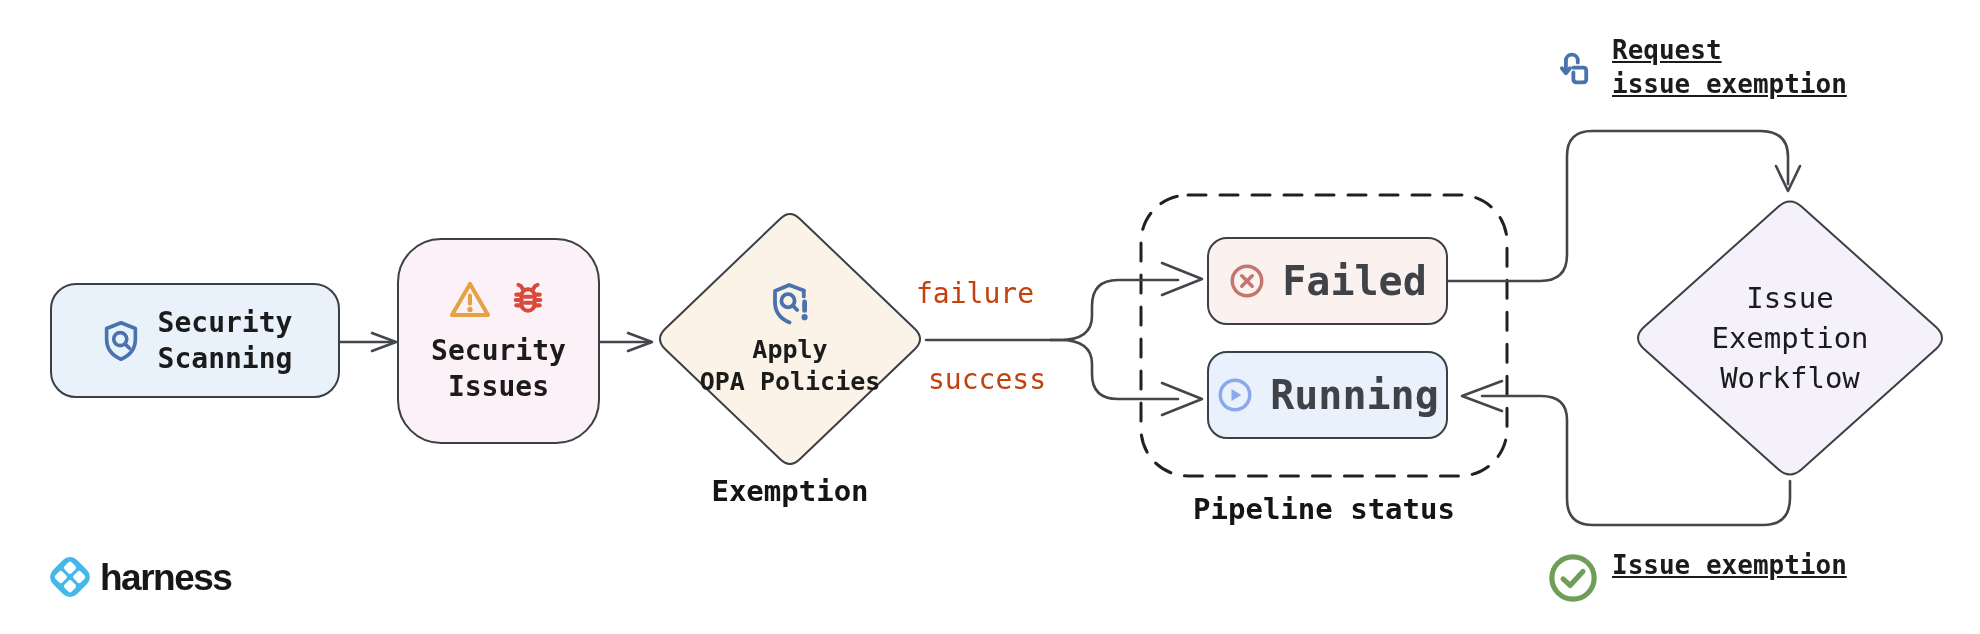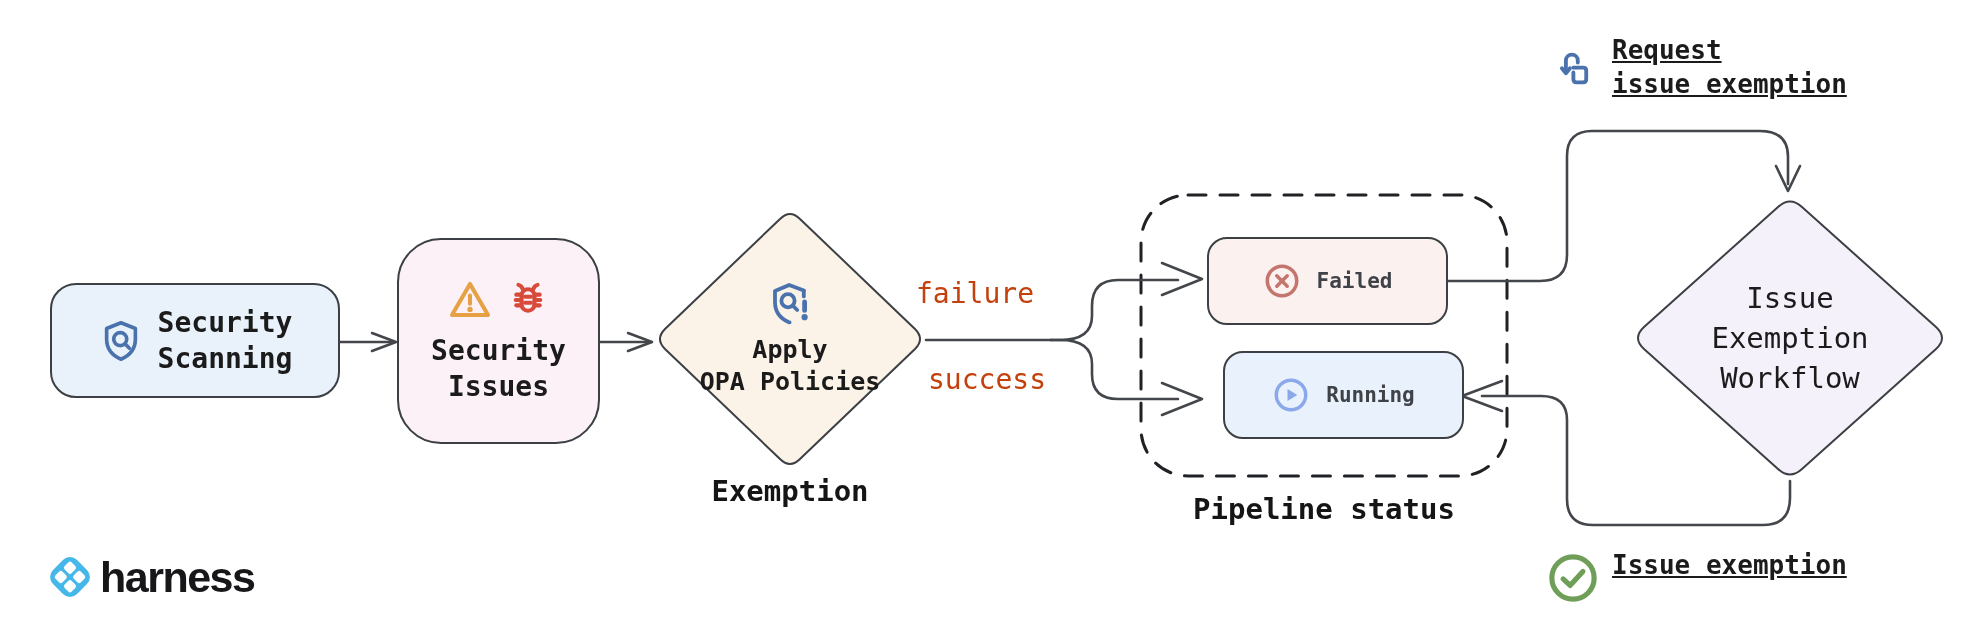--- a/index.html
+++ b/index.html
@@ -27,31 +27,31 @@
   .exemption-label{font-size:29px;line-height:1.38;font-weight:400;}
   .caption{position:absolute;z-index:2;font-weight:600;color:#151515;}
   .caption-governance{left:653px;top:474px;width:274px;font-size:29px;text-align:center;}
   .caption-pipeline{left:1141px;top:492px;width:366px;font-size:29px;text-align:center;}
   .edge-label{position:absolute;z-index:2;font-size:28px;font-weight:400;color:#c2410c;}
   .label-failure{left:916px;top:277px;}
   .label-success{left:928px;top:363px;}
   .node-failed{left:1207px;top:237px;width:241px;height:88px;border-radius:20px;
         background:#fbf1ef;gap:16px;}
   .node-running{left:1207px;top:351px;width:241px;height:88px;border-radius:20px;
-        background:#e9f2fc;gap:16px;margin-left:16px;}
-  .status-label{font-size:21px;font-weight:600;color:#3f4348;}
+        background:#e9f2fc;gap:16px;}
+  .status-label{font-size:40px;font-weight:600;color:#3f4348;}
   .annotation-icon{position:absolute;z-index:2;}
   .annotation-text{position:absolute;z-index:2;font-size:26px;line-height:34px;font-weight:600;color:#1b1b1b;text-decoration:underline;}
   .request-icon{left:1550px;top:46px;}
   .request-text{left:1612px;top:33px;}
   .approved-icon{left:1546px;top:551px;}
   .approved-text{left:1612px;top:548px;}
   .brand{position:absolute;z-index:2;left:46px;top:553px;display:flex;align-items:center;gap:6px;}
   .brand-word{font-family:"Liberation Sans","DejaVu Sans",sans-serif;font-weight:700;
-        font-size:43px;letter-spacing:-1.5px;color:#17171a;line-height:1;}
+        font-size:37px;letter-spacing:-1.5px;color:#17171a;line-height:1;}
 </style>
 </head>
 <body>
 
 <div id="canvas">
 
   <svg id="wires" width="1980" height="634" viewBox="0 0 1980 634">
     <g fill="none" stroke="#43464a" stroke-width="2.6" stroke-linecap="round" stroke-linejoin="round">
 
       <rect x="1141" y="195" width="366" height="281" rx="47" stroke="#1f2124" stroke-width="3" stroke-dasharray="18 14"></rect>

